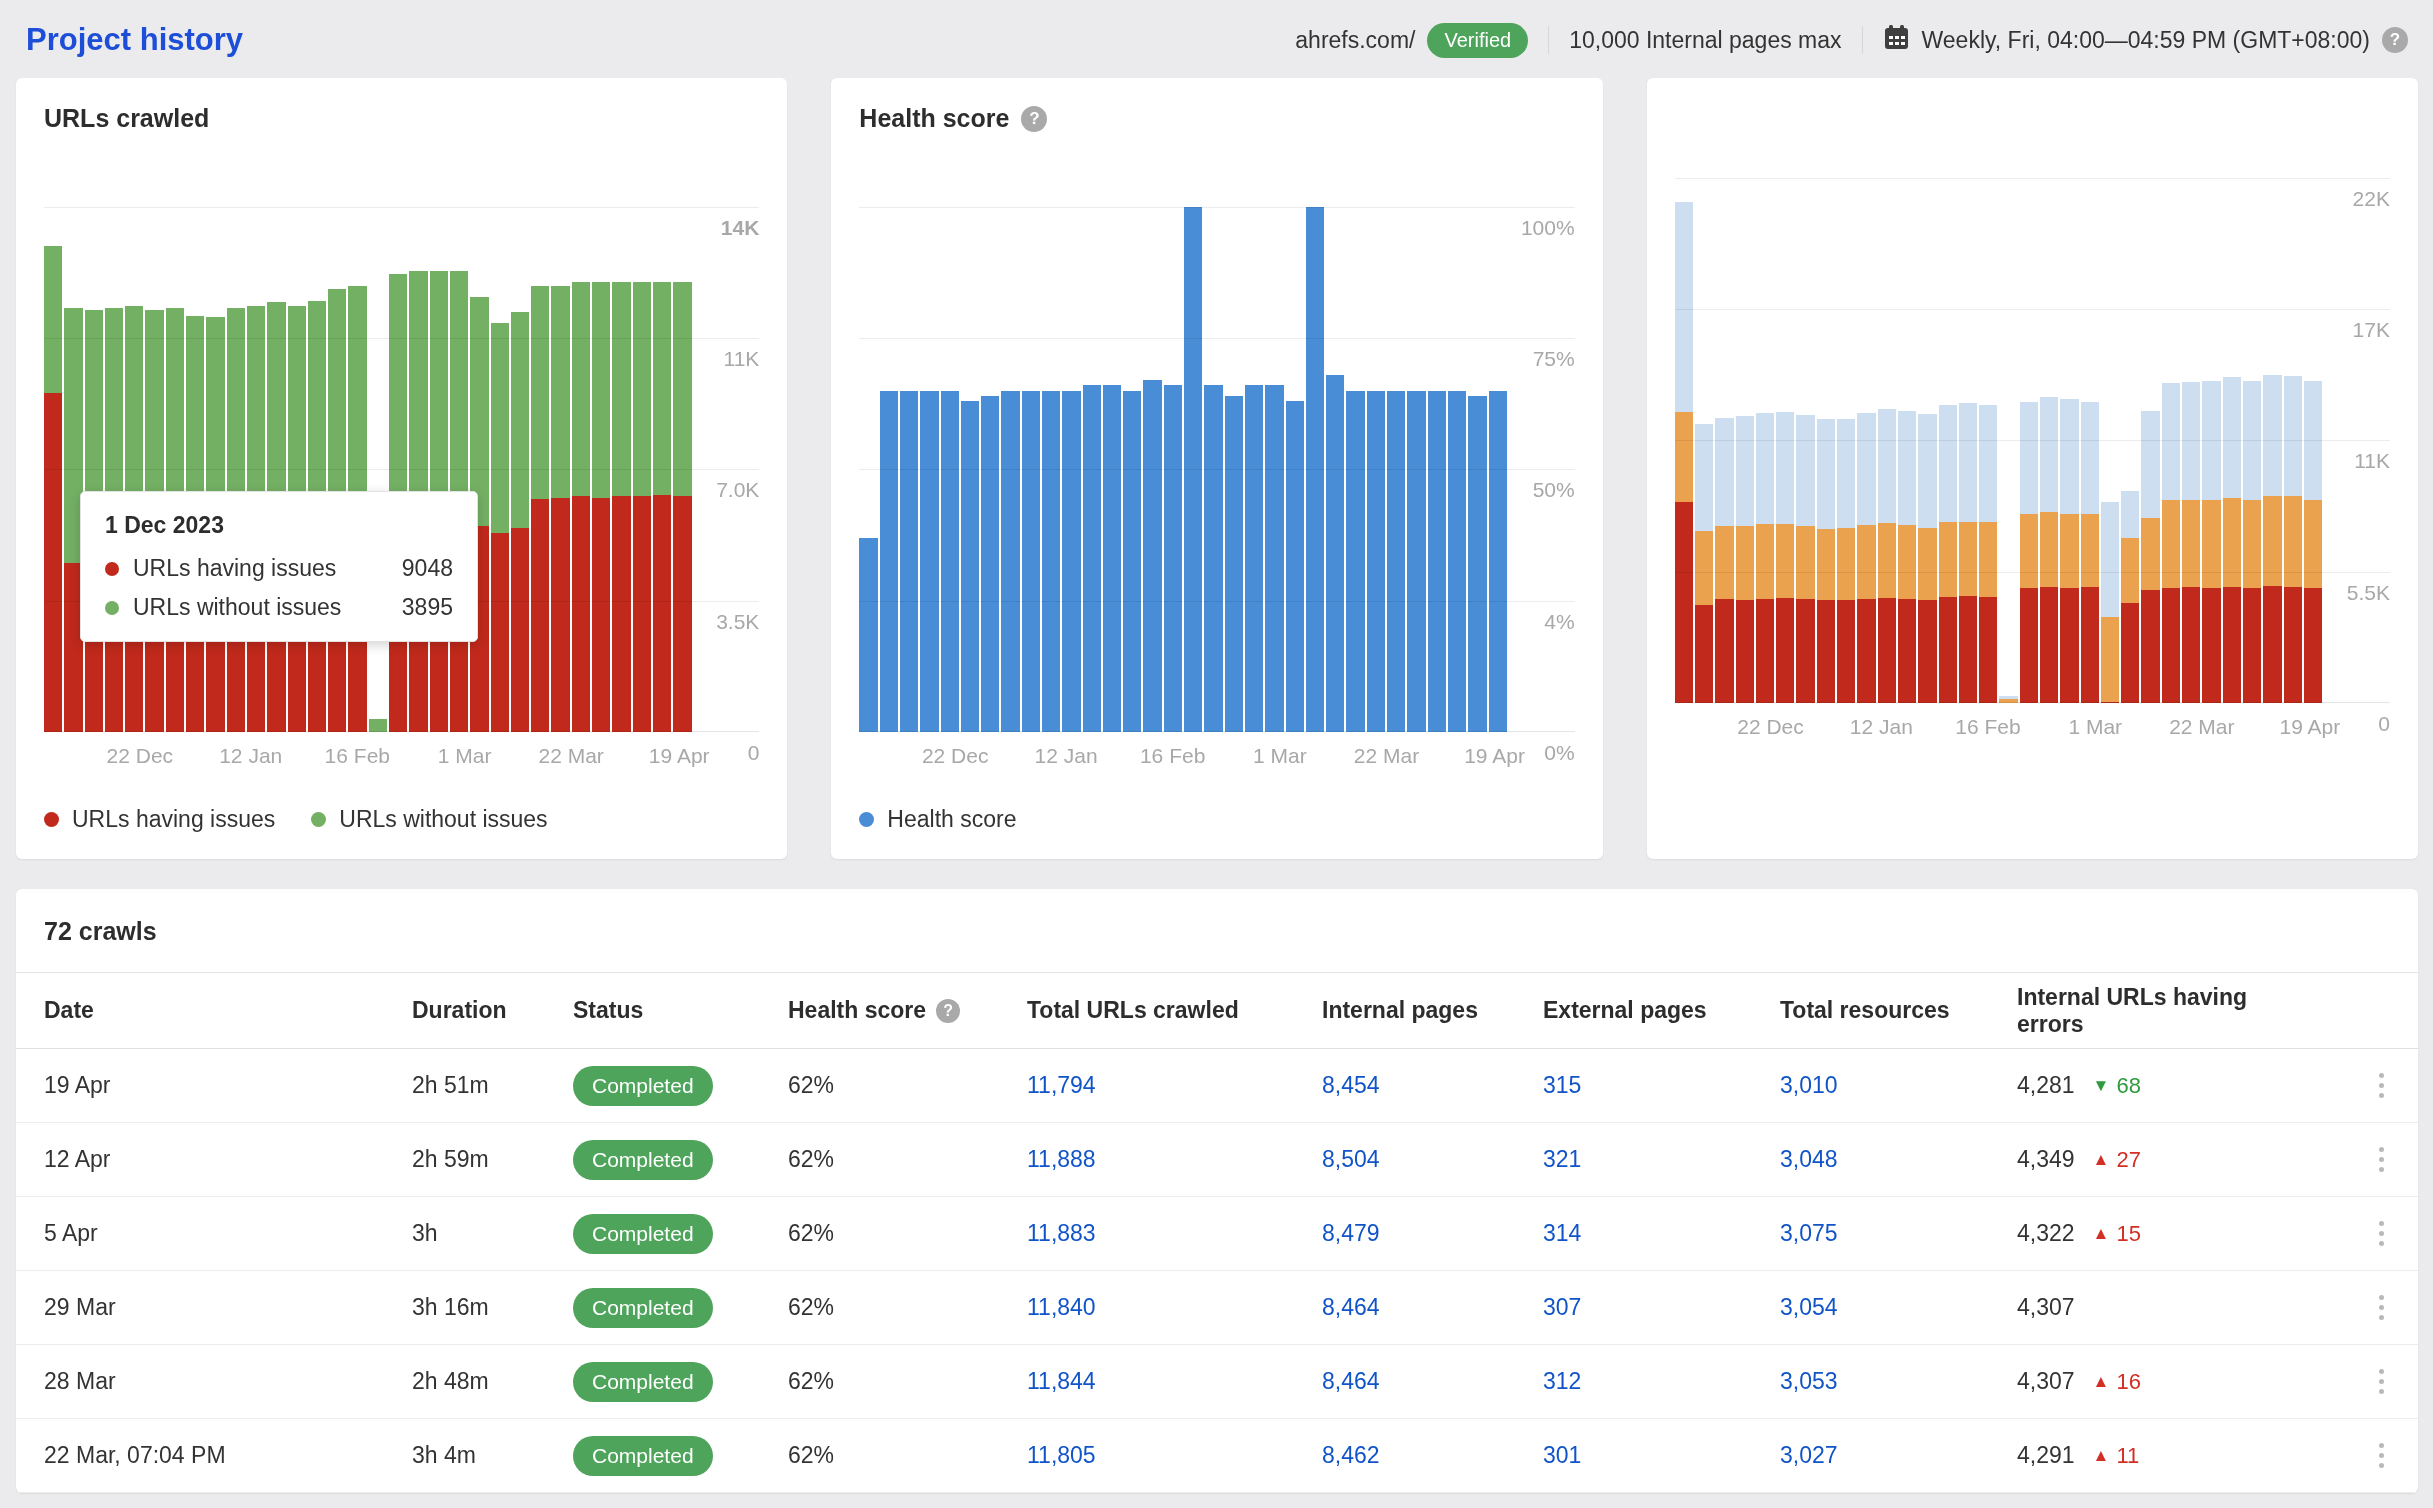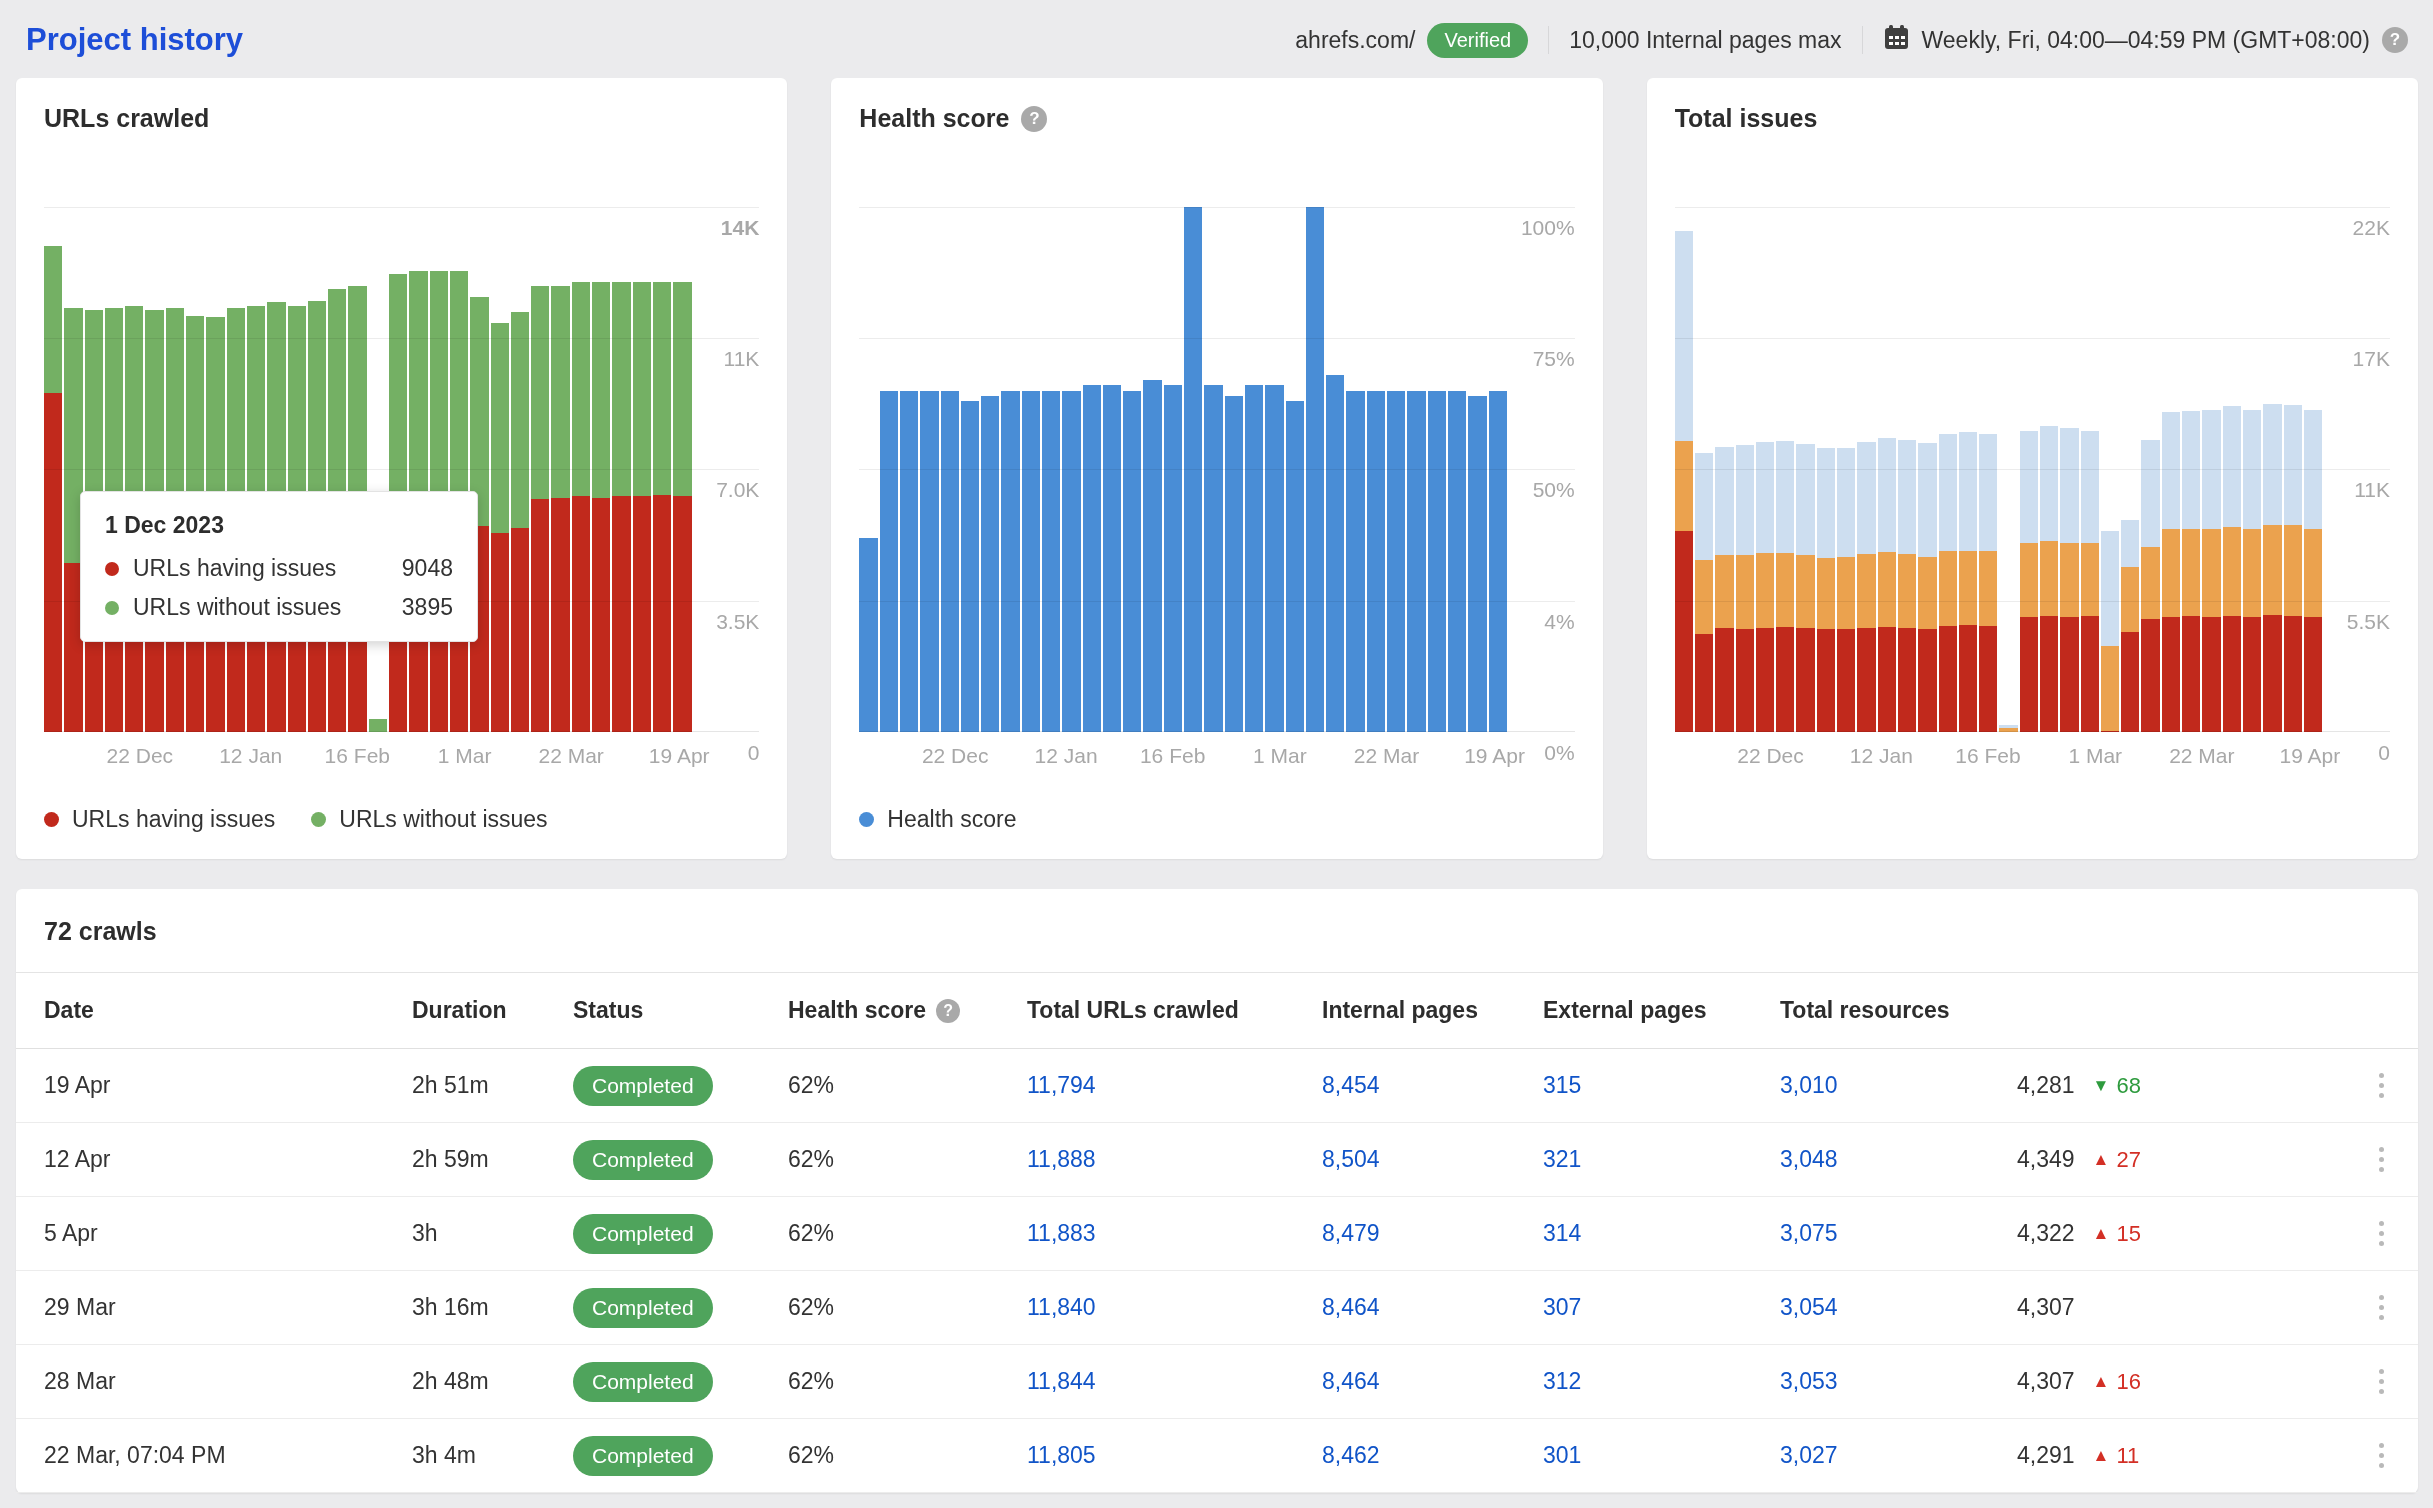--- a/index.html
+++ b/index.html
@@ -420,23 +420,20 @@
       </div>
     <div class="legend">
         <div class="legend-item">
           <div class="legend-dot" style="background: rgb(73, 141, 214);"></div>
           <span>Health score</span>
         </div>
       </div>
   </section>
 
   <section class="card">
-    <h2 class="card-title">
-        <span>Total issues</span>
-      </h2>
     <div class="chart">
         <div class="bars">
           <div class="bar-slot">
             <div class="bar-seg" style="height: 36.2694%; background: rgb(193, 41, 28);"></div>
             <div class="bar-seg" style="height: 16.4076%; background: rgb(235, 162, 78);"></div>
             <div class="bar-seg" style="height: 37.9965%; background: rgb(205, 222, 240);"></div>
           </div>
           <div class="bar-slot">
             <div class="bar-seg" style="height: 17.7029%; background: rgb(193, 41, 28);"></div>
             <div class="bar-seg" style="height: 13.3851%; background: rgb(235, 162, 78);"></div>
@@ -635,20 +632,23 @@
         </div>
         <div class="th">
           <span>Internal pages</span>
         </div>
         <div class="th">
           <span>External pages</span>
         </div>
         <div class="th">
           <span>Total resources</span>
         </div>
+        <div class="th">
+          <span>Internal URLs having errors</span>
+        </div>
       </div>
   </div>
   <div class="tbody" id="tbody">
       <div class="trow">
         <div class="td">19 Apr</div>
         <div class="td">2h 51m</div>
         <div class="td"><span class="pill">Completed</span></div>
         <div class="td">62%</div>
         <div class="td link">11,794</div>
         <div class="td link">8,454</div>

